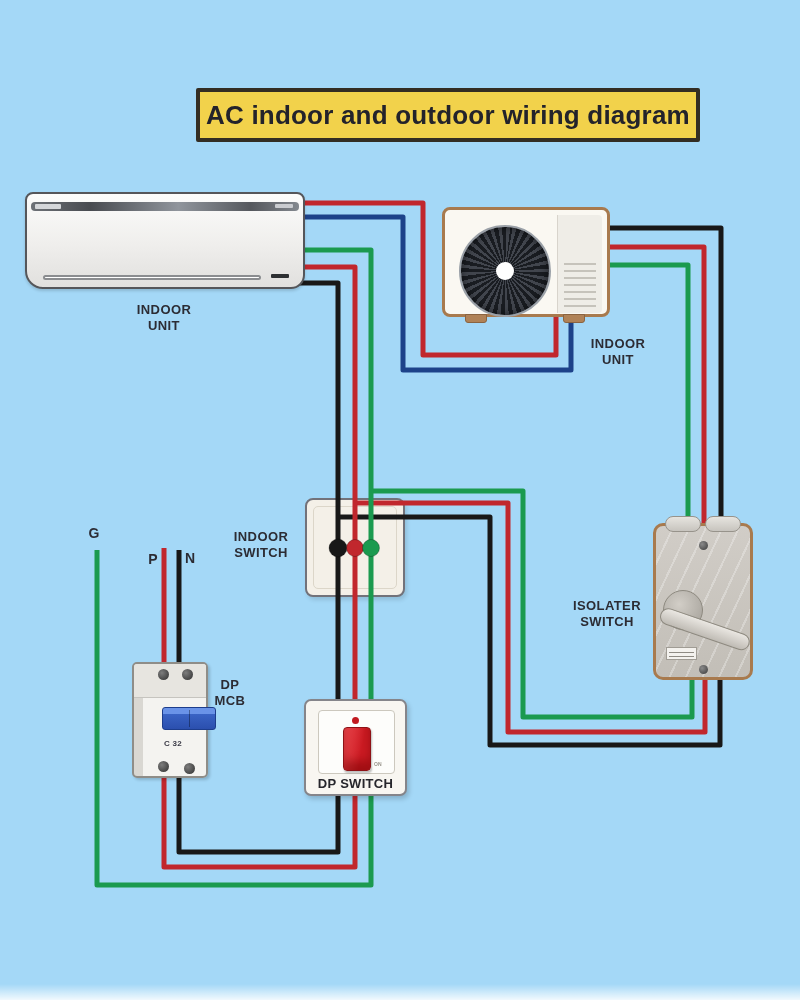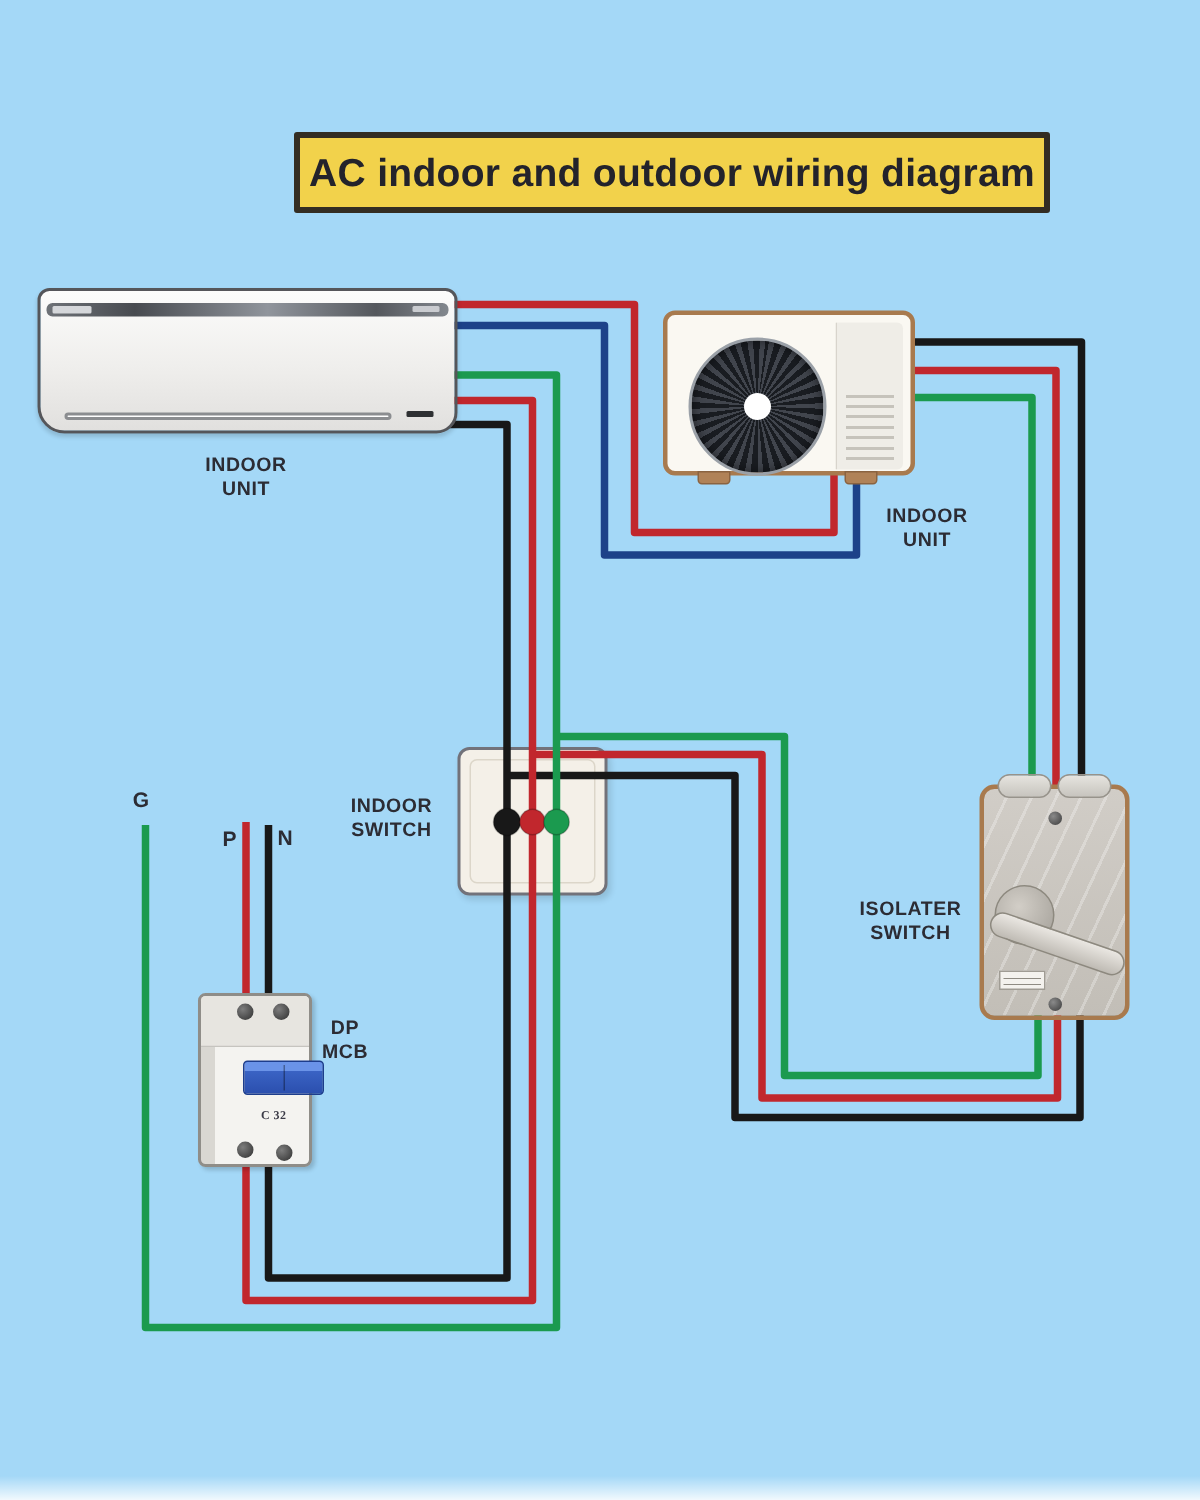--- a/index.html
+++ b/index.html
@@ -193,22 +193,22 @@
     left:28px; top:43px; width:54px; height:23px;
     background: linear-gradient(180deg,#6a93e8 0 6px,#3a63c4 6px,#2b4fae);
     border:1px solid #1d3d8c;
     border-radius:3px;
   }
   #mcb-toggle::after {
     content:""; position:absolute; left:50%; top:2px; bottom:2px; width:1px;
     background: rgba(0,0,0,.35);
   }
   #mcb-rating {
-    left:40px; top:75px;
-    font-size:8px; font-weight:700; color:#3a3a46; letter-spacing:.3px;font-family:Liberation Serif, serif;
+    left:30px; top:75px;
+    font-size:8px; font-weight:700; color:#3a3a46; letter-spacing:.3px;
   }
 
   
   #dp-switch {
     left:304px; top:699px; width:103px; height:97px;
     background:#f8f6f1;
     border:2px solid #85858a;
     border-radius:7px;
     box-shadow: 2px 3px 5px rgba(0,0,0,.18);
     z-index:3;
@@ -332,19 +332,26 @@
     <div id="mcb-toggle" class="abs"></div>
     <div id="mcb-rating" class="abs">C 32</div>
     <div id="mcb-screw-bl" class="mcb-screw abs"></div>
     <div id="mcb-screw-br" class="mcb-screw abs"></div>
   </div>
   <div class="comp-label abs" style="left:196px; top:661px; width:68px;margin-top:16px;">
     <div>DP</div>
     <div>MCB</div>
   </div>
 
+  <div id="dp-switch" class="abs">
+    <div id="dp-panel" class="abs"></div>
+    <div id="dp-indicator" class="abs"></div>
+    <div id="dp-rocker" class="abs"></div>
+    <div id="dp-on" class="abs">ON</div>
+    <div id="dp-switch-label" class="abs">DP SWITCH</div>
+  </div>
 
   <div class="tag-label abs" style="left:84px; top:525px; width:20px;">G</div>
   <div class="tag-label abs" style="left:143px; top:551px; width:20px;">P</div>
   <div class="tag-label abs" style="left:180px; top:550px; width:20px;">N</div>
 
   <div id="bottom-fade" class="abs"></div>
 </div>
 
 </body></html>

